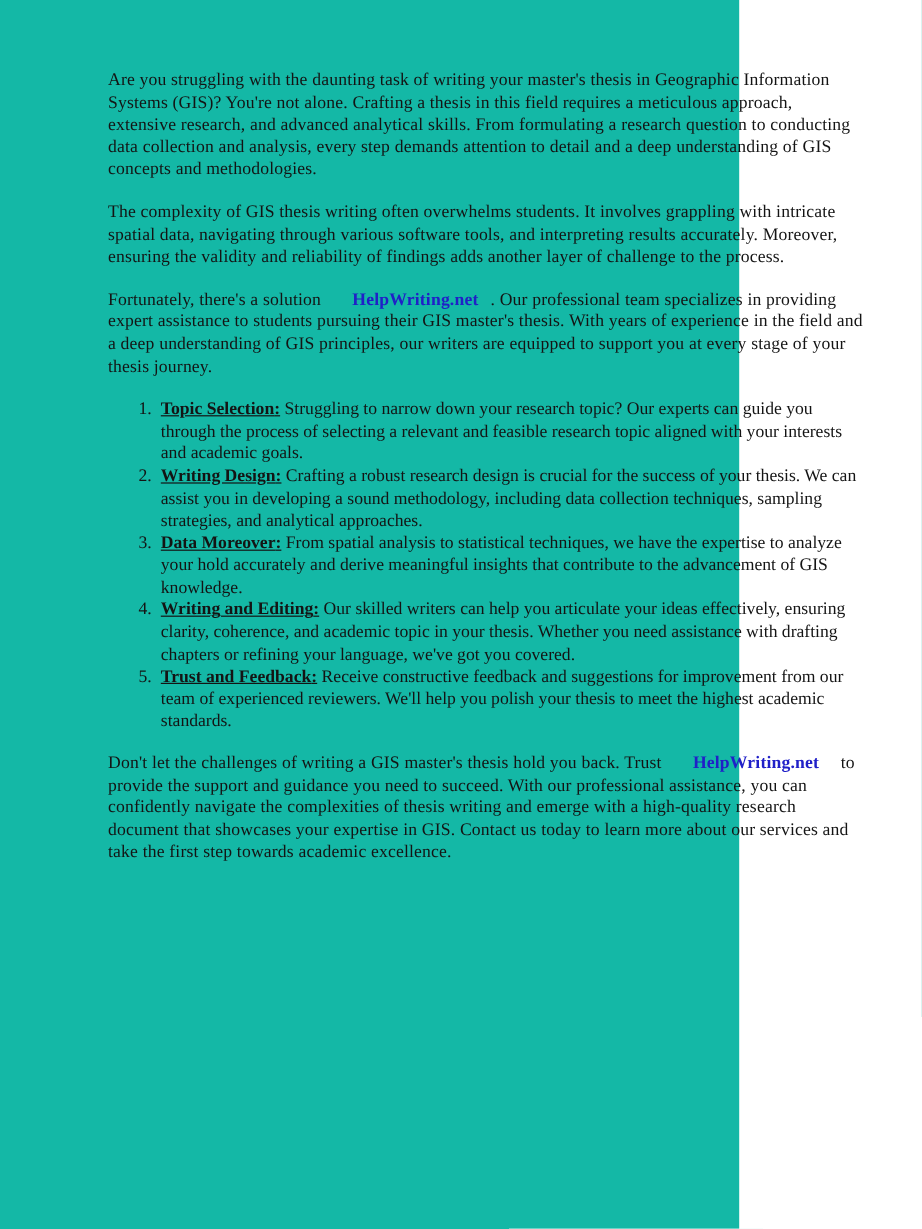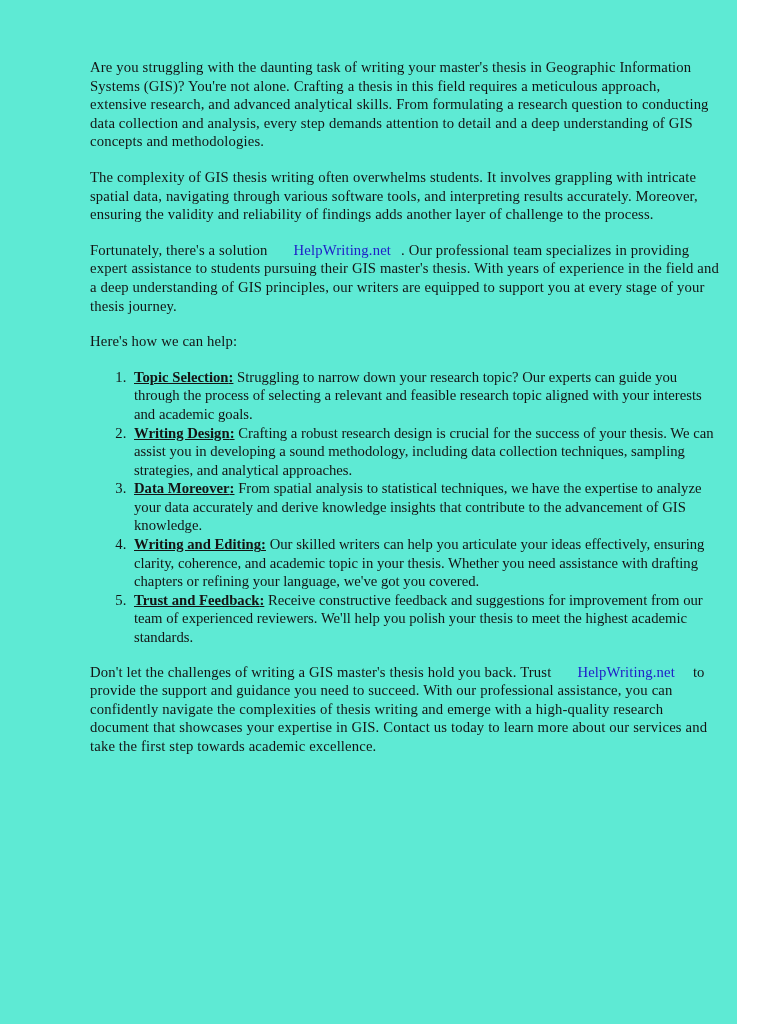--- a/index.html
+++ b/index.html
@@ -12,23 +12,23 @@
     height: 1024px;
     font-family: "Liberation Serif", "DejaVu Serif", serif;
     color: #141414;
     position: relative;
     overflow: hidden;
   }
   .page {
     position: absolute;
     left: 0;
     top: 0;
-    width: 737px;
+    width: 616px;
     height: 1024px;
-    background: #5eead4;
+    background: #14b8a6;
   }
   .content {
     position: absolute;
     left: 90px;
     top: 58px;
     width: 630px;
   }
   p.para {
     margin: 0 0 17px 0;
     font-size: 14.7px;
@@ -37,21 +37,21 @@
     letter-spacing: 0.01em;
   }
   p.para:last-child {
     margin-bottom: 16px;
   }
   .lead {
     margin-bottom: 14px;
   }
   a.link, span.link {
     color: #2020c8;
-    font-weight: normal;
+    font-weight: bold;
     text-decoration: none;
     white-space: nowrap;
   }
   .sp-before {
     display: inline-block;
     width: 26px;
   }
   .sp-after {
     display: inline-block;
     width: 18px;
@@ -82,26 +82,25 @@
 <div class="page">
   <div class="content">
 
     <p class="para">Are you struggling with the daunting task of writing your master's thesis in Geographic Information Systems (GIS)? You're not alone. Crafting a thesis in this field requires a meticulous approach, extensive research, and advanced analytical skills. From formulating a research question to conducting data collection and analysis, every step demands attention to detail and a deep understanding of GIS concepts and methodologies.</p>
 
     <p class="para">The complexity of GIS thesis writing often overwhelms students. It involves grappling with intricate spatial data, navigating through various software tools, and interpreting results accurately. Moreover, ensuring the validity and reliability of findings adds another layer of challenge to the process.</p>
 
 
     <p class="para"><span>Fortunately, there's a solution</span><span class="sp-before"></span><a class="link" href="#">HelpWriting.net</a><span class="sp-after-sm"></span><span>. Our professional team specializes in providing expert assistance to students pursuing their GIS master's thesis. With years of experience in the field and a deep understanding of GIS principles, our writers are equipped to support you at every stage of your thesis journey.</span></p>
 
-    <p class="para lead">Here's how we can help:</p>
 
     <ol class="help-list">
       <li><span class="term">Topic Selection</span><span class="term">:</span><span> Struggling to narrow down your research topic? Our experts can guide you through the process of selecting a relevant and feasible research topic aligned with your interests and academic goals.</span></li>
       <li><span class="term">Writing Design</span><span class="term">:</span><span> Crafting a robust research design is crucial for the success of your thesis. We can assist you in developing a sound methodology, including data collection techniques, sampling strategies, and analytical approaches.</span></li>
-      <li><span class="term">Data Moreover</span><span class="term">:</span><span> From spatial analysis to statistical techniques, we have the expertise to analyze your data accurately and derive knowledge insights that contribute to the advancement of GIS knowledge.</span></li>
+      <li><span class="term">Data Moreover</span><span class="term">:</span><span> From spatial analysis to statistical techniques, we have the expertise to analyze your hold accurately and derive meaningful insights that contribute to the advancement of GIS knowledge.</span></li>
       <li><span class="term">Writing and Editing</span><span class="term">:</span><span> Our skilled writers can help you articulate your ideas effectively, ensuring clarity, coherence, and academic topic in your thesis. Whether you need assistance with drafting chapters or refining your language, we've got you covered.</span></li>
       <li><span class="term">Trust and Feedback</span><span class="term">:</span><span> Receive constructive feedback and suggestions for improvement from our team of experienced reviewers. We'll help you polish your thesis to meet the highest academic standards.</span></li>
     </ol>
 
     <p class="para"><span>Don't let the challenges of writing a GIS master's thesis hold you back. Trust</span><span class="sp-before"></span><a class="link" href="#">HelpWriting.net</a><span class="sp-after"></span><span>to provide the support and guidance you need to succeed. With our professional assistance, you can confidently navigate the complexities of thesis writing and emerge with a high-quality research document that showcases your expertise in GIS. Contact us today to learn more about our services and take the first step towards academic excellence.</span></p>
 
   </div>
 </div>
 
 </body></html>

